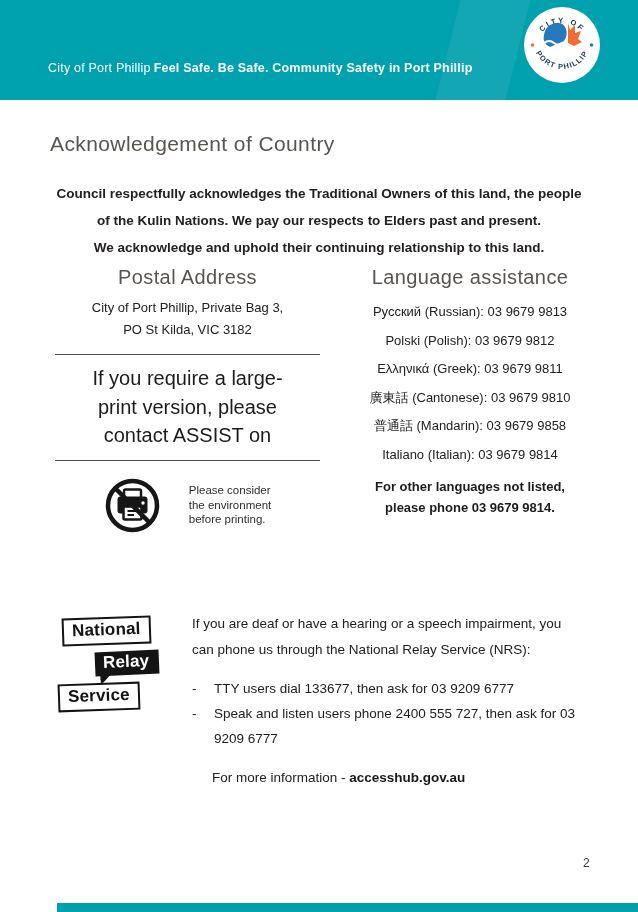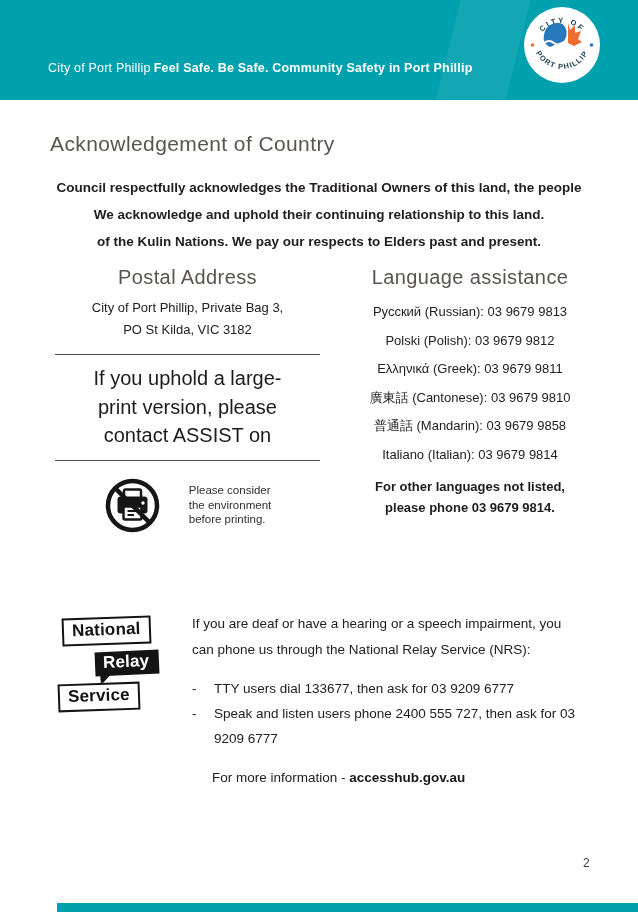--- a/index.html
+++ b/index.html
@@ -23,21 +23,21 @@
   .band-text .org { font-weight:400; margin-right:3px;margin-top:24px; }
   .band-text .tagline { font-weight:700; }
   .logo { position:absolute; left:524px; top:7px; width:76px; height:76px; }
   .logo-arc { font-family:"Liberation Sans",sans-serif; font-weight:700; font-size:7.5px;
               fill:#1A3E52; letter-spacing:2.2px; }
   .logo-arc-b { letter-spacing:1.1px; }
 
   
   .ack-title { position:absolute; left:50px; top:132px; font-size:21px; font-weight:400;
                color:#595450; letter-spacing:0.4px; }
-  .ack-body { position:absolute; left:0; top:174px; width:638px; text-align:center;
+  .ack-body { position:absolute; left:0; top:180px; width:638px; text-align:center;
               font-weight:700; font-size:13.5px; line-height:27px; color:#242021; }
 
   
   .col { position:absolute; top:266px; text-align:center; }
   .col-left  { left:55px;  width:265px; }
   .col-right { left:330px; width:280px; }
   .col-h { font-size:20px; font-weight:400; color:#595450; letter-spacing:0.4px; }
   .addr { margin-top:8px; font-size:13px; line-height:22px; color:#242021; }
   .rule { border:none; border-top:1.4px solid #4d4d4d; margin:0; }
   .rule-1 { margin-top:13px; }
@@ -105,33 +105,33 @@
         <circle cx="31" cy="41" r="1.3" fill="#ffffff"></circle>
         <circle cx="35" cy="42" r="1.3" fill="#ffffff"></circle>
         <circle cx="39" cy="42" r="1.3" fill="#ffffff"></circle>
       </svg>
     </div>
   </div>
 
   <h1 class="ack-title">Acknowledgement of Country</h1>
   <div class="ack-body">
     <div>Council respectfully acknowledges the Traditional Owners of this land, the people</div>
+    <div>of the Kulin Nations. We pay our respects to Elders past and present.</div>
     <div>We acknowledge and uphold their continuing relationship to this land.</div>
-    <div>of the Kulin Nations. We pay our respects to Elders past and present.</div>
   </div>
 
   <div class="col col-left">
     <div class="col-h">Postal Address</div>
     <div class="addr">
       <div>City of Port Phillip, Private Bag 3,</div>
       <div>PO St Kilda, VIC 3182</div>
     </div>
     <hr class="rule rule-1">
     <div class="large-print">
-      <div>If you uphold a large-</div>
+      <div>If you require a large-</div>
       <div>print version, please</div>
       <div>contact ASSIST on</div>
     </div>
     <hr class="rule">
     <div class="env">
       <svg class="env-ic" viewBox="0 0 57 57">
         <circle cx="28.5" cy="28.5" r="24.5" fill="none" stroke="#161616" stroke-width="4.5"></circle>
         <rect x="20" y="12.5" width="17" height="9" rx="1.5" fill="#ffffff" stroke="#161616" stroke-width="2.5"></rect>
         <rect x="13.5" y="19.5" width="30" height="17" rx="3" fill="#161616"></rect>
         <circle cx="39" cy="26" r="1.7" fill="#ffffff"></circle>

